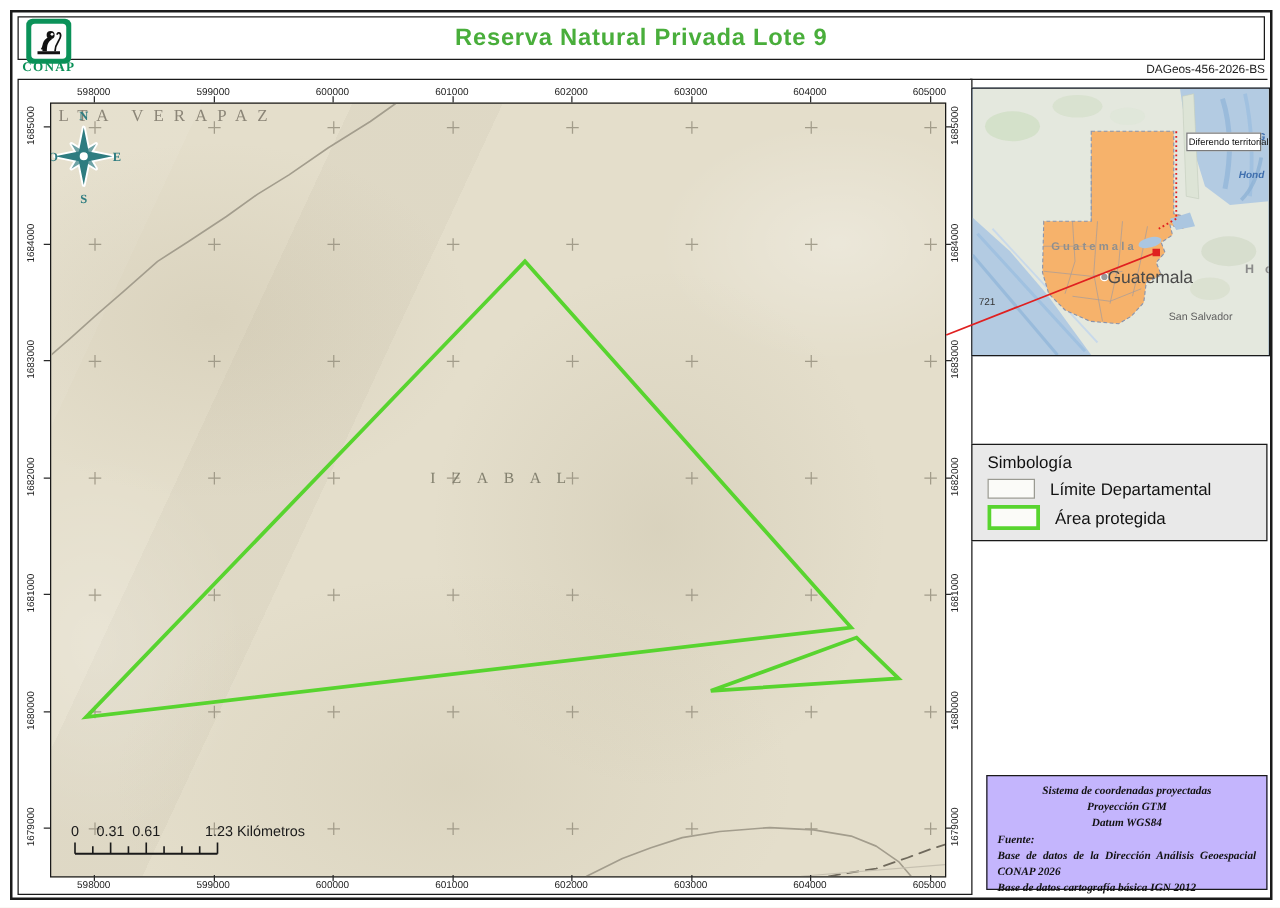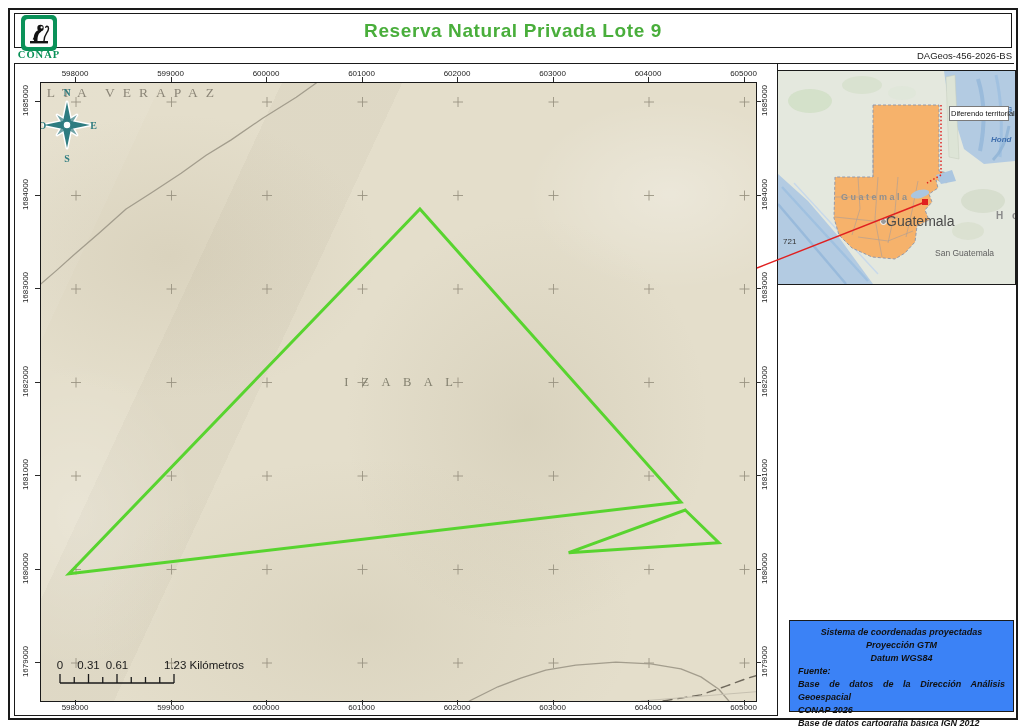--- a/index.html
+++ b/index.html
@@ -61,22 +61,22 @@
 
   .legend-box{left:777px;top:355px;width:237px;height:78px;border:1.5px solid #1a1a1a;background:#e9e9e9;
               box-sizing:border-box;padding:6px 12px;}
   .legend-title{font-size:13.5px;color:#111;margin-bottom:6px;}
   .legend-row{display:flex;align-items:center;margin-bottom:5px;}
   .swatch{width:36px;height:14px;background:#fbfbf8;margin-right:12px;flex:none;}
   .swatch-departmental{border:1.5px solid #9a9a92;}
   .swatch-protected{border:3px solid #58d42f;}
   .legend-item-label{font-size:13.5px;color:#111;}
 
-  .credits-box{left:789px;top:620px;width:225px;height:92px;border:1.5px solid #1a1a1a;background:#3b82f6;
-               box-sizing:border-box;padding:5px 8px;font-family:Liberation Sans, sans-serif;
+  .credits-box{left:789px;top:620px;width:225px;height:92px;border:1.5px solid #1a1a1a;background:#c4b5fd;
+               box-sizing:border-box;padding:5px 8px;font-family:Liberation Serif, serif;
                font-style:italic;font-weight:bold;font-size:9px;color:#111;line-height:1.45;}
   .credit-center{text-align:center;}
   .credit-justify{text-align:justify;text-align-last:justify;}
 </style>
 </head>
 <body>
 
 <div id="layout">
 
   <div class="abs page-border"></div>
@@ -246,33 +246,44 @@
 
       <ellipse cx="142" cy="123" rx="9.5" ry="4" fill="#abc6e0" transform="rotate(-14 142 123)"></ellipse>
       <path d="M158,104 L174,99 L178,110 L163,113 Z" fill="#abc6e0"></path>
 
       <path d="M163,34 L163,104" stroke="#e02020" stroke-width="1.5" stroke-dasharray="1.5,2.2" fill="none"></path>
       <path d="M163,104 L149,112" stroke="#e02020" stroke-width="1.5" stroke-dasharray="1.5,2.2" fill="none"></path>
     </svg>
     <div class="inset-label country-label">G u a t e m a l a</div>
     <div class="abs city-dot"></div>
     <div class="inset-label city-label">Guatemala</div>
-    <div class="inset-label sansalvador-label">San Guatemala</div>
+    <div class="inset-label sansalvador-label">San Salvador</div>
     <div class="inset-label honduras-label">H o</div>
     <div class="inset-label road-label">721</div>
     <div class="inset-label sea-label sea-1">G</div>
     <div class="inset-label sea-label sea-2">Hond</div>
     <div class="inset-label note-box">Diferendo territorial no resuelto</div>
   </div>
 
   <svg class="abs overlay-svg">
     <line x1="757" y1="268" x2="925" y2="202" stroke="#e02020" stroke-width="1.4"></line>
   </svg>
   <div class="abs red-dot"></div>
 
+  <div class="abs legend-box">
+    <div class="legend-title">Simbología</div>
+    <div class="legend-row">
+      <div class="swatch swatch-departmental"></div>
+      <div class="legend-item-label">Límite Departamental</div>
+    </div>
+    <div class="legend-row">
+      <div class="swatch swatch-protected"></div>
+      <div class="legend-item-label">Área protegida</div>
+    </div>
+  </div>
 
   <div class="abs credits-box">
     <div class="credit-center">Sistema de coordenadas proyectadas</div>
     <div class="credit-center">Proyección GTM</div>
     <div class="credit-center">Datum WGS84</div>
     <div>Fuente:</div>
     <div class="credit-justify">Base de datos de la Dirección Análisis Geoespacial</div>
     <div>CONAP 2026</div>
     <div>Base de datos cartografía básica IGN 2012</div>
   </div>

